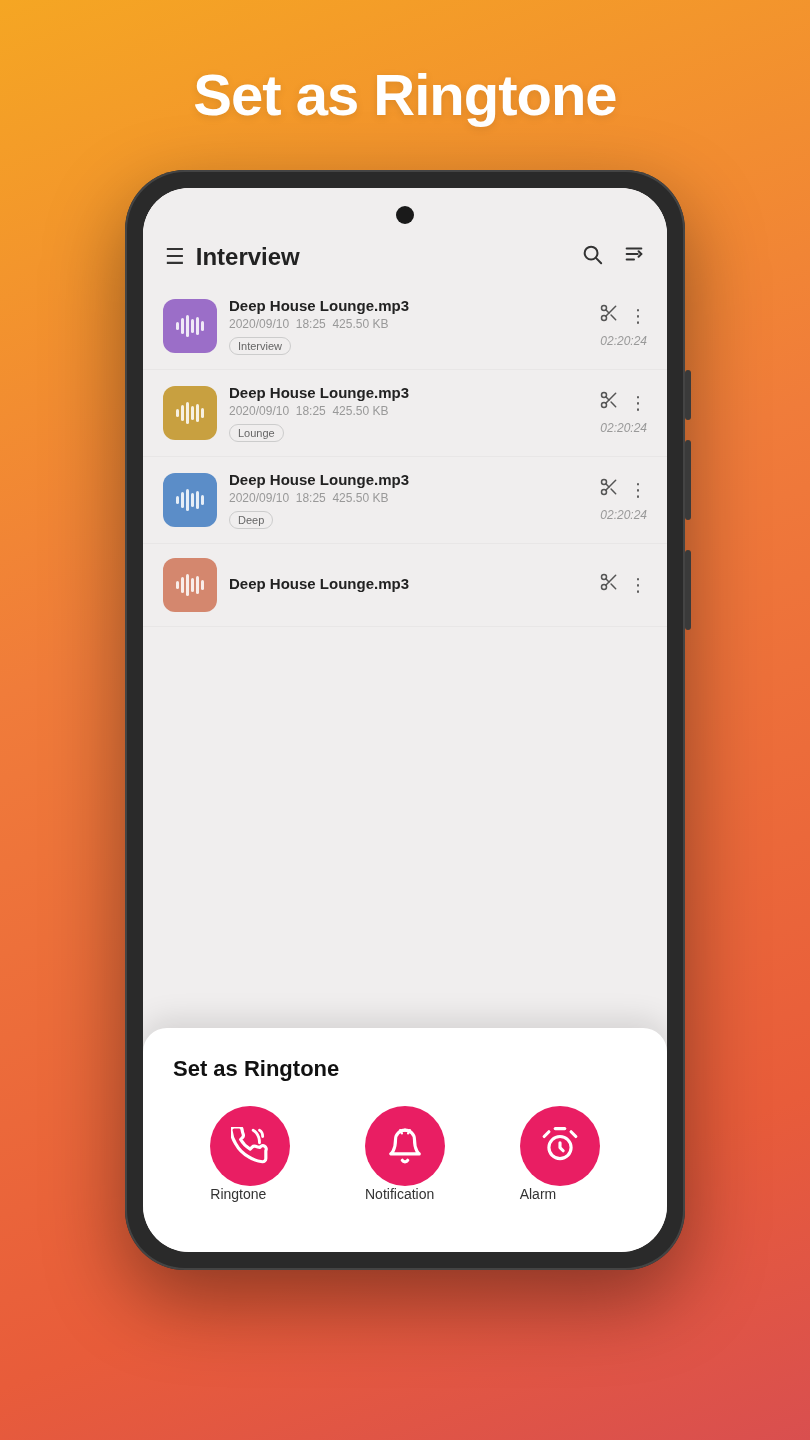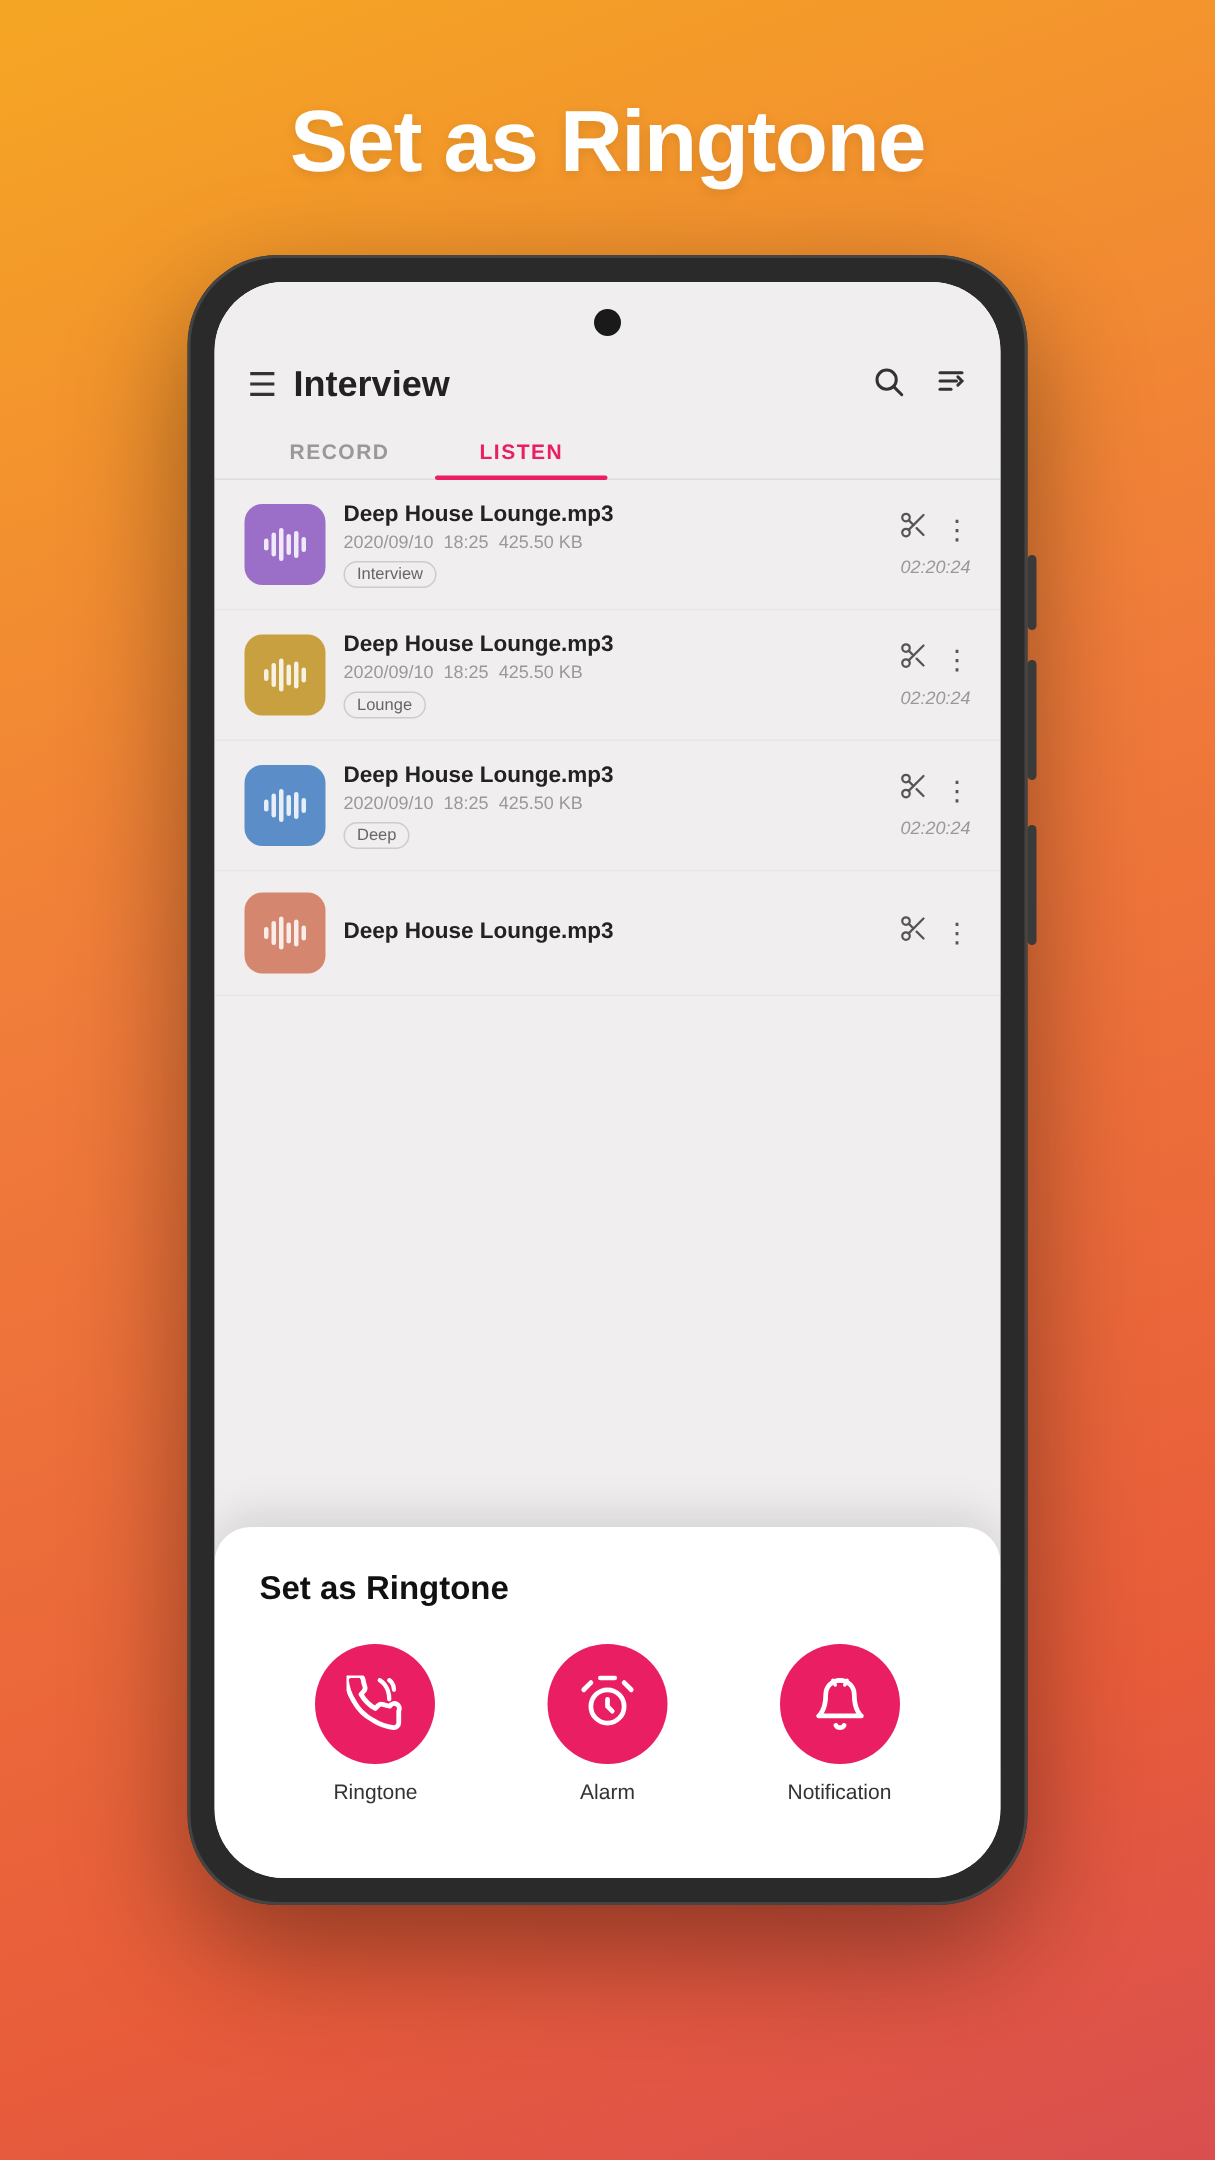--- a/index.html
+++ b/index.html
@@ -251,22 +251,21 @@
 
     .sheet-options {
       display: flex;
       justify-content: space-around;
       align-items: center;
     }
 
     .sheet-option {
       display: flex;
       flex-direction: column;
-      align-items: center;
-      gap: 10px;
+      align-items: flex-start;
       cursor: pointer;
     }
 
     .option-circle {
       width: 80px;
       height: 80px;
       background: #e91e63;
       border-radius: 50%;
       display: flex;
       align-items: center;
@@ -322,24 +321,20 @@
             <svg width="22" height="22" viewBox="0 0 24 24" fill="none" stroke="#333" stroke-width="2.2" stroke-linecap="round">
               <line x1="4" y1="6" x2="20" y2="6"></line>
               <line x1="4" y1="12" x2="16" y2="12"></line>
               <line x1="4" y1="18" x2="12" y2="18"></line>
               <polyline points="17,9 20,12 17,15"></polyline>
             </svg>
           </span>
         </div>
       </div>
 
-      <div class="tabs">
-        <div class="tab">RECORD</div>
-        <div class="tab active">LISTEN</div>
-      </div>
 
       <div class="recordings-list">
 
         <div class="recording-item">
           <div class="recording-thumb thumb-purple">
             <div class="wave-bars">
               <div class="wave-bar" style="height:8px"></div>
               <div class="wave-bar" style="height:16px"></div>
               <div class="wave-bar" style="height:22px"></div>
               <div class="wave-bar" style="height:14px"></div>
@@ -478,40 +473,40 @@
                 <path d="M18 2s2 1 2 4" stroke="white" stroke-width="1.8"></path>
                 <path d="M14 2s4 2 4 8" stroke="white" stroke-width="1.8"></path>
               </svg>
             </div>
             <span class="option-label">Ringtone</span>
           </div>
 
           <div class="sheet-option">
             <div class="option-circle">
               <svg width="38" height="38" viewBox="0 0 24 24" fill="none" stroke="white" stroke-width="2" stroke-linecap="round" stroke-linejoin="round">
+                <path d="M18 8A6 6 0 006 8c0 7-3 9-3 9h18s-3-2-3-9"></path>
+                <path d="M13.73 21a2 2 0 01-3.46 0"></path>
+                <line x1="12" y1="2" x2="12" y2="2"></line>
+                <path d="M10 4l-1-2M14 4l1-2" stroke-width="1.5"></path>
+              </svg>
+            </div>
+            <span class="option-label">Notification</span>
+          </div>
+
+          <div class="sheet-option">
+            <div class="option-circle">
+              <svg width="38" height="38" viewBox="0 0 24 24" fill="none" stroke="white" stroke-width="2" stroke-linecap="round" stroke-linejoin="round">
                 <circle cx="12" cy="13" r="7"></circle>
                 <polyline points="12 10 12 13 14 15"></polyline>
                 <line x1="5" y1="3" x2="2" y2="6"></line>
                 <line x1="22" y1="6" x2="19" y2="3"></line>
                 <line x1="9" y1="1" x2="15" y2="1"></line>
               </svg>
             </div>
             <span class="option-label">Alarm</span>
           </div>
 
-          <div class="sheet-option">
-            <div class="option-circle">
-              <svg width="38" height="38" viewBox="0 0 24 24" fill="none" stroke="white" stroke-width="2" stroke-linecap="round" stroke-linejoin="round">
-                <path d="M18 8A6 6 0 006 8c0 7-3 9-3 9h18s-3-2-3-9"></path>
-                <path d="M13.73 21a2 2 0 01-3.46 0"></path>
-                <line x1="12" y1="2" x2="12" y2="2"></line>
-                <path d="M10 4l-1-2M14 4l1-2" stroke-width="1.5"></path>
-              </svg>
-            </div>
-            <span class="option-label">Notification</span>
-          </div>
-
         </div>
       </div>
 
     </div>
   </div>
 </div>
 
 </body></html>

